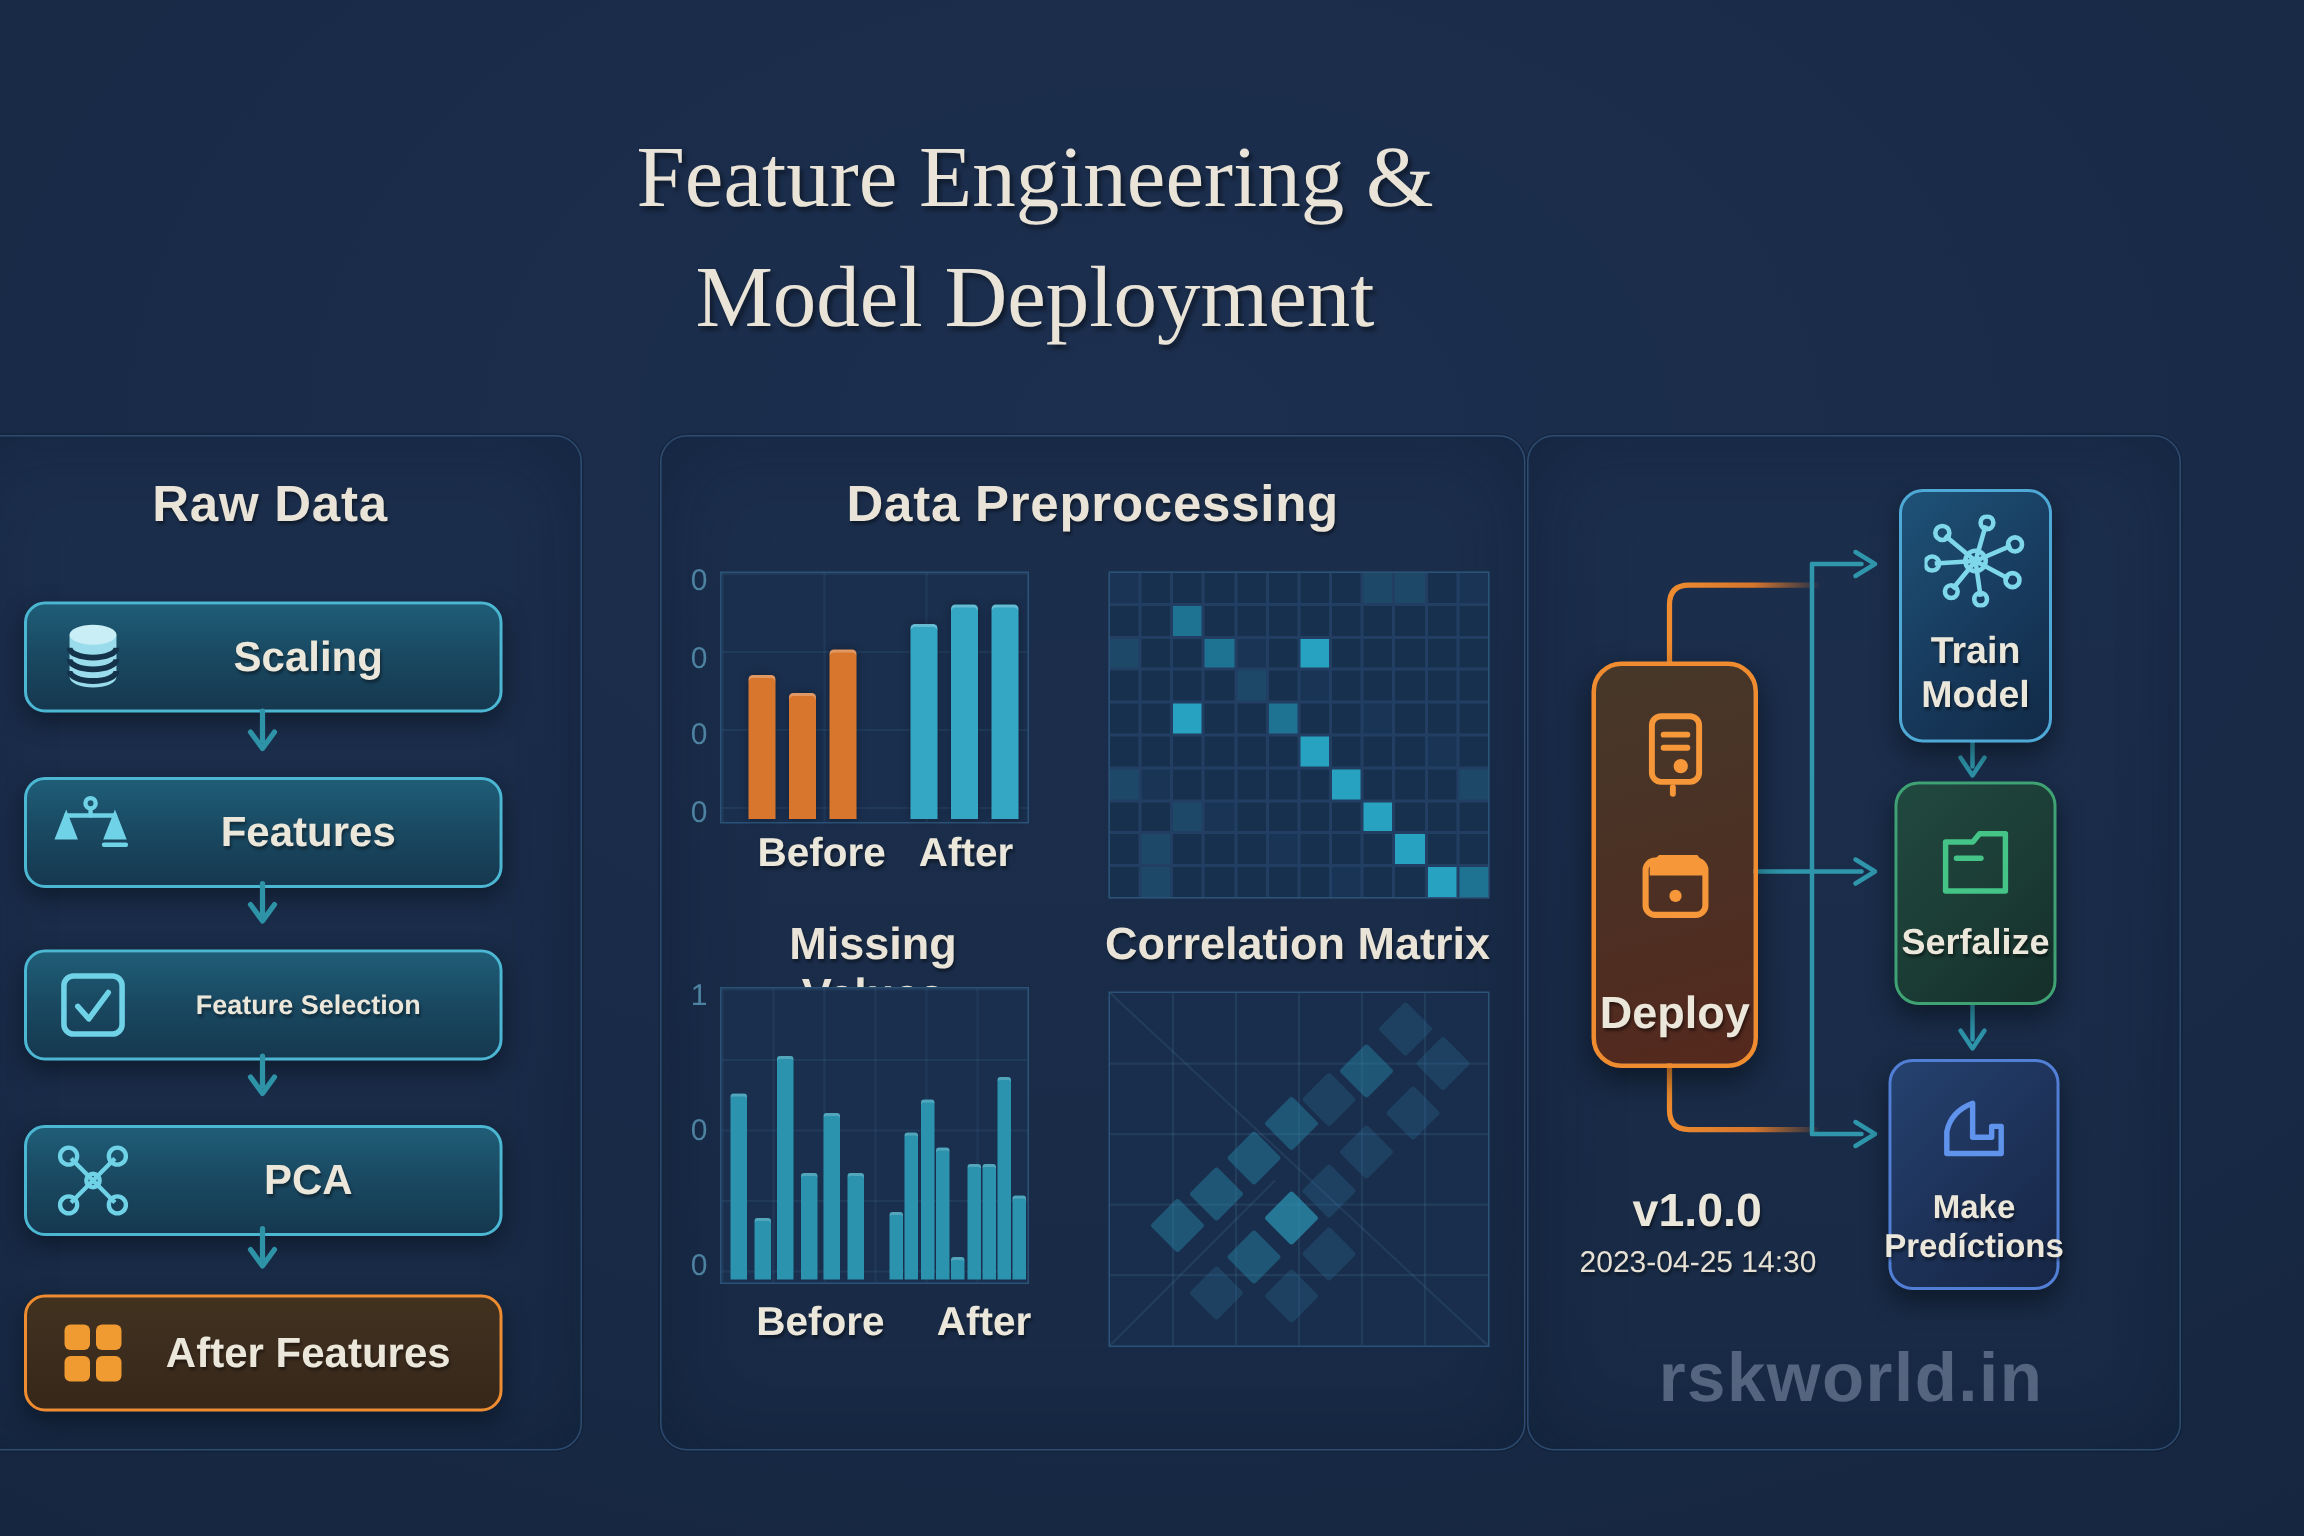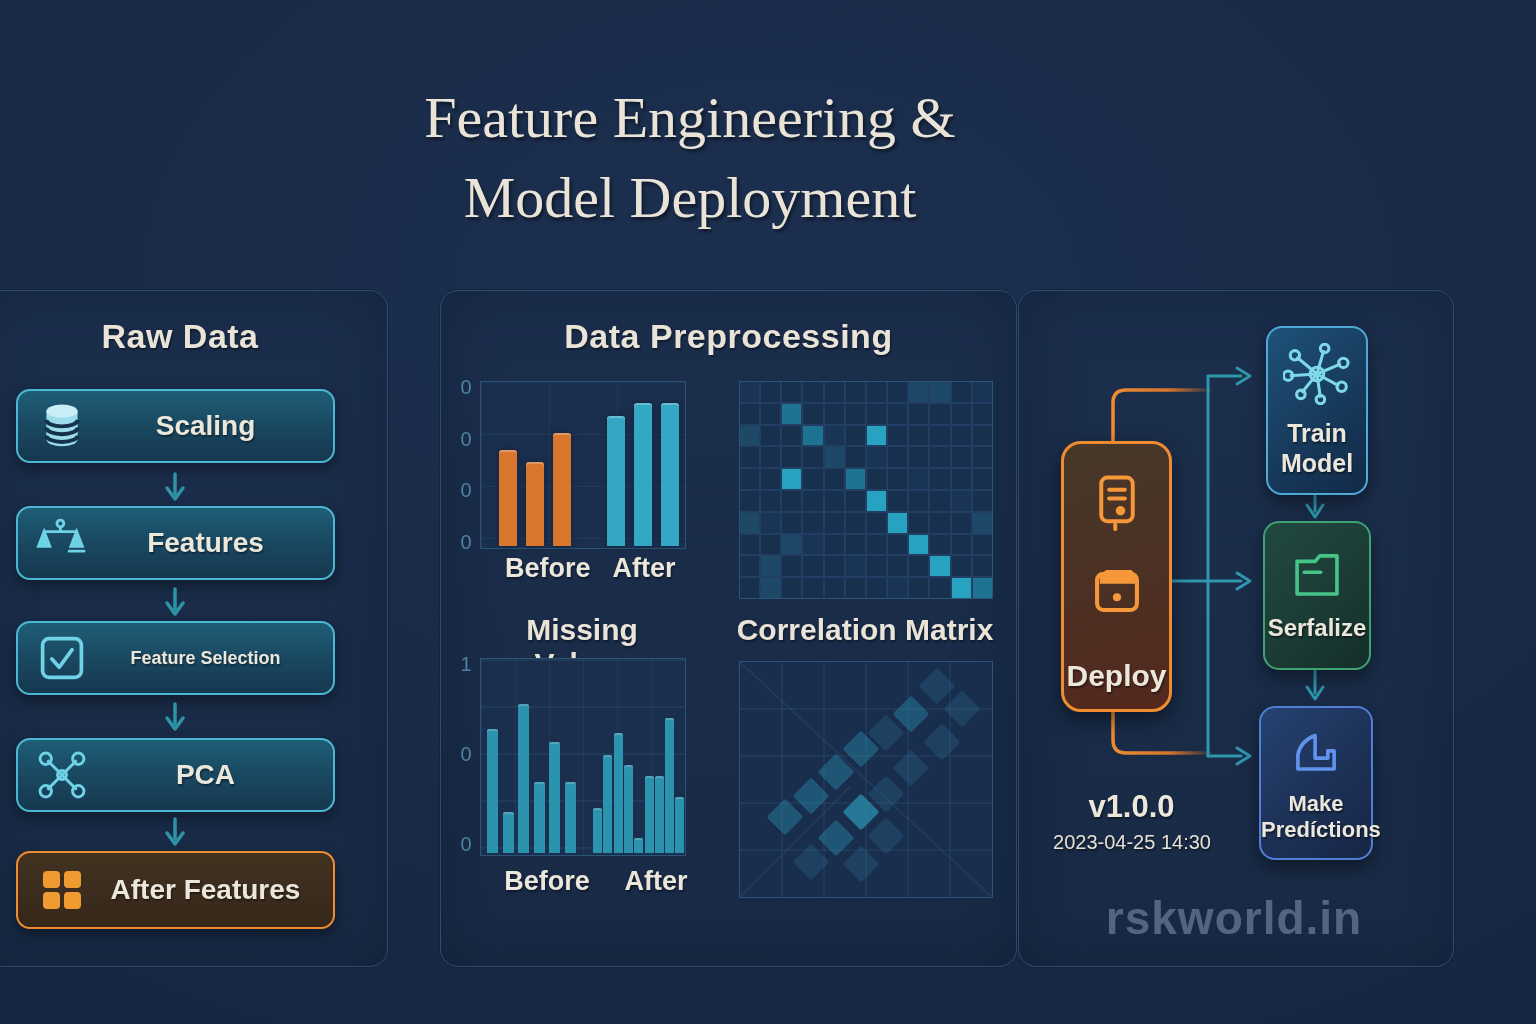--- a/index.html
+++ b/index.html
@@ -31,20 +31,21 @@
     font-size:34px;font-weight:bold;color:#e9e4d7;letter-spacing:.5px;
     text-shadow:1px 2px 2px rgba(0,0,0,.4);
   }
   
   .step{
     position:absolute;left:43px;width:315px;height:70px;border-radius:14px;
     display:flex;align-items:center;
     border:2.5px solid #4cb7d2;
     background:linear-gradient(180deg,#1f5d77 0%, #1a4a63 45%, #15384f 100%);
     box-shadow:0 6px 16px rgba(0,0,0,.38);
+    margin-top:12px;
   }
   .step .icon{width:88px;display:flex;justify-content:center;align-items:center;}
   .step .lbl{
     flex:1;text-align:center;padding-right:28px;color:#ece7db;font-size:28px;
     font-weight:bold;line-height:1.12;text-shadow:1px 2px 2px rgba(0,0,0,.4);
   }
   .step-orange{
     border-color:#ef8c30;
     background:linear-gradient(180deg,#41321f 0%, #3c2c1e 55%, #372718 100%);
   }
@@ -94,21 +95,21 @@
     border:3px solid #f08c30;
     background:linear-gradient(165deg,#46382a 0%, #4c3023 55%, #55281d 100%);
     box-shadow:0 8px 20px rgba(0,0,0,.45);
   }
   .deploy-box .dicon{position:absolute;left:50%;transform:translateX(-50%);}
   .deploy-box .dlbl{
     position:absolute;left:0;right:0;bottom:16px;text-align:center;color:#ece7db;
     font-size:30px;font-weight:bold;text-shadow:1px 2px 2px rgba(0,0,0,.45);
   }
   .node{
-    position:absolute;border-radius:16px;display:flex;flex-direction:column;justify-content:center;
+    position:absolute;border-radius:16px;display:flex;flex-direction:column;align-items:center;justify-content:center;
     box-shadow:0 8px 18px rgba(0,0,0,.4);text-align:center;
   }
   .node .nlbl{color:#ece7db;font-weight:bold;line-height:1.18;margin-top:10px;text-shadow:1px 2px 2px rgba(0,0,0,.45);}
   .node-train{left:247px;top:35px;width:98px;height:165px;border:2.5px solid #4fa9d6;
     background:linear-gradient(135deg,#1e5278 0%, #173a5c 55%, #122a48 100%);}
   .node-train .nlbl{font-size:25px;}
   .node-ser{left:244px;top:230px;width:104px;height:145px;border:2.5px solid #3fa273;
     background:linear-gradient(135deg,#21493f 0%, #1b3c35 55%, #152e29 100%);}
   .node-ser .nlbl{font-size:24px;}
   .node-pred{left:240px;top:415px;width:110px;height:150px;border:2.5px solid #517fd6;

